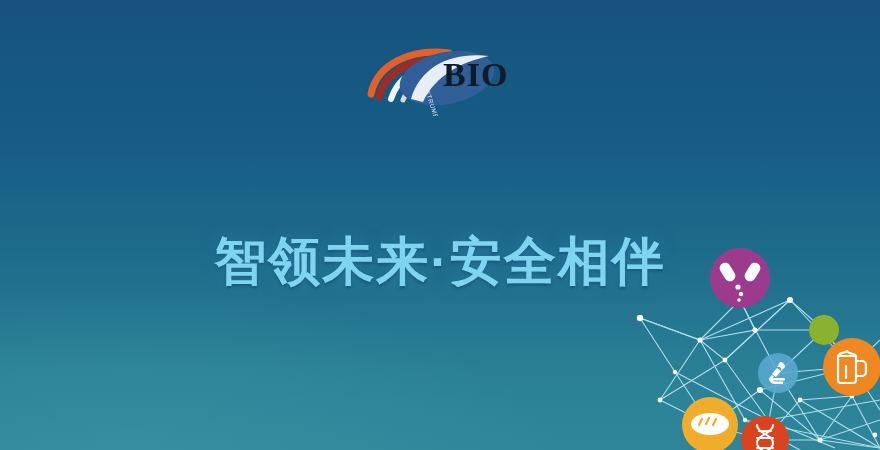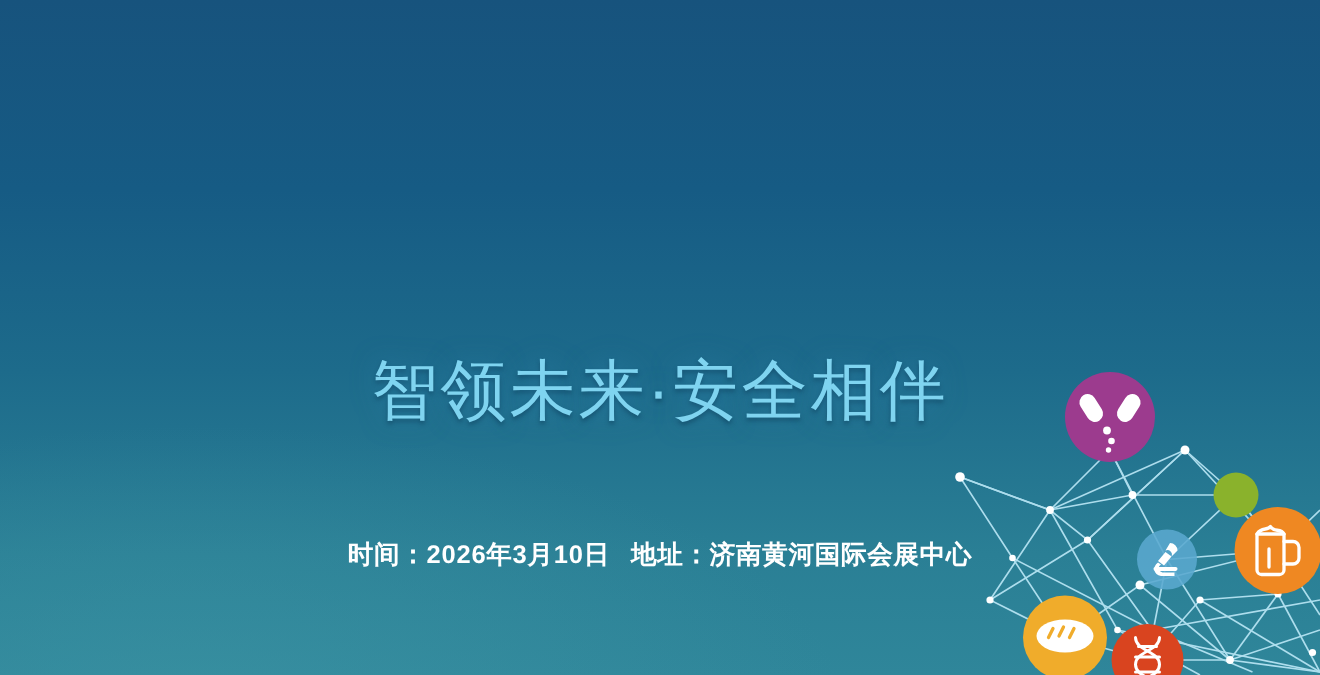--- a/index.html
+++ b/index.html
@@ -62,23 +62,23 @@
     white-space: nowrap;
     text-shadow: 0 2px 5px rgba(0,0,0,0.18);
   }
   
   .subtitle {
     position: absolute;
     left: 0;
     right: 0;
     top: 229px;
     text-align: center;
-    font-size: 44px;
+    font-size: 52px;
     line-height: 64px;
-    font-weight: normal;
+    font-weight: bold;
     color: #7fd4f0;
     letter-spacing: 2px;
     white-space: nowrap;
     text-shadow: 0 0 16px rgba(40,120,160,0.85),
                  0 2px 3px rgba(10,50,75,0.5);
   }
   
   .info {
     position: absolute;
     left: 0;
@@ -192,21 +192,38 @@
     <g>
       <circle cx="765" cy="440" r="24" fill="#d9441f"></circle>
       <g fill="none" stroke="#ffffff" stroke-width="2" stroke-linecap="round">
         <path d="M757 425 c0 9 16 9 16 18 s-16 9 -16 18"></path>
         <path d="M773 425 c0 9 -16 9 -16 18 s16 9 16 18"></path>
         <path d="M759 431 h12 M757 438 h16 M757 448 h16 M759 455 h12"></path>
       </g>
     </g>
   </svg>
 
+  <div class="logo">
+    <svg width="150" height="72" viewBox="0 0 150 72">
+
+      <g fill="none" stroke-linecap="round">
+        <path d="M6 50 C12 20 46 4 84 9" stroke="#e4602a" stroke-width="7"></path>
+        <path d="M14 53 C22 25 50 12 86 16" stroke="#9e2b24" stroke-width="7"></path>
+        <path d="M26 55 C34 30 56 20 90 23" stroke="#eef3f8" stroke-width="6"></path>
+        <path d="M38 56 C46 36 64 28 94 30" stroke="#cfdce8" stroke-width="5"></path>
+      </g>
+
+      <g>
+        <ellipse cx="82" cy="34" rx="48" ry="26" fill="#2f5f96" transform="rotate(-12 82 34)"></ellipse>
+        <path d="M46 55 C56 22 86 8 124 12 C96 18 70 32 58 58 Z" fill="#f2f6fa" opacity="0.95"></path>
+      </g>
+
+      <text x="58" y="40" fill="#e9eef5" font-size="6.2" font-family="'Liberation Sans', sans-serif" letter-spacing="0.6" transform="rotate(72 58 40)">INSTRUMENTATION</text>
+
+      <text x="78" y="42" fill="#0f1a2b" font-size="34" font-weight="bold" font-family="'Liberation Serif', serif" letter-spacing="1">BIO</text>
+    </svg>
+  </div>
 
 
   <div class="subtitle">智领未来·安全相伴</div>
 
-  <div class="info">
-    <span>时间：</span><span>2026年3月10日</span><span class="gap"></span><span>地址：</span><span>济南黄河国际会展中心</span>
-  </div>
 
 </div>
 
 </body></html>

